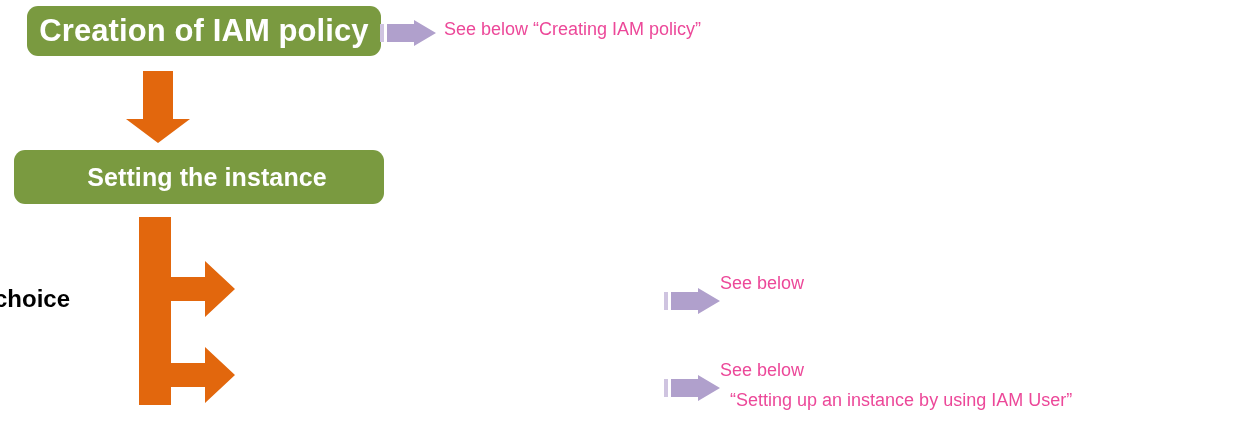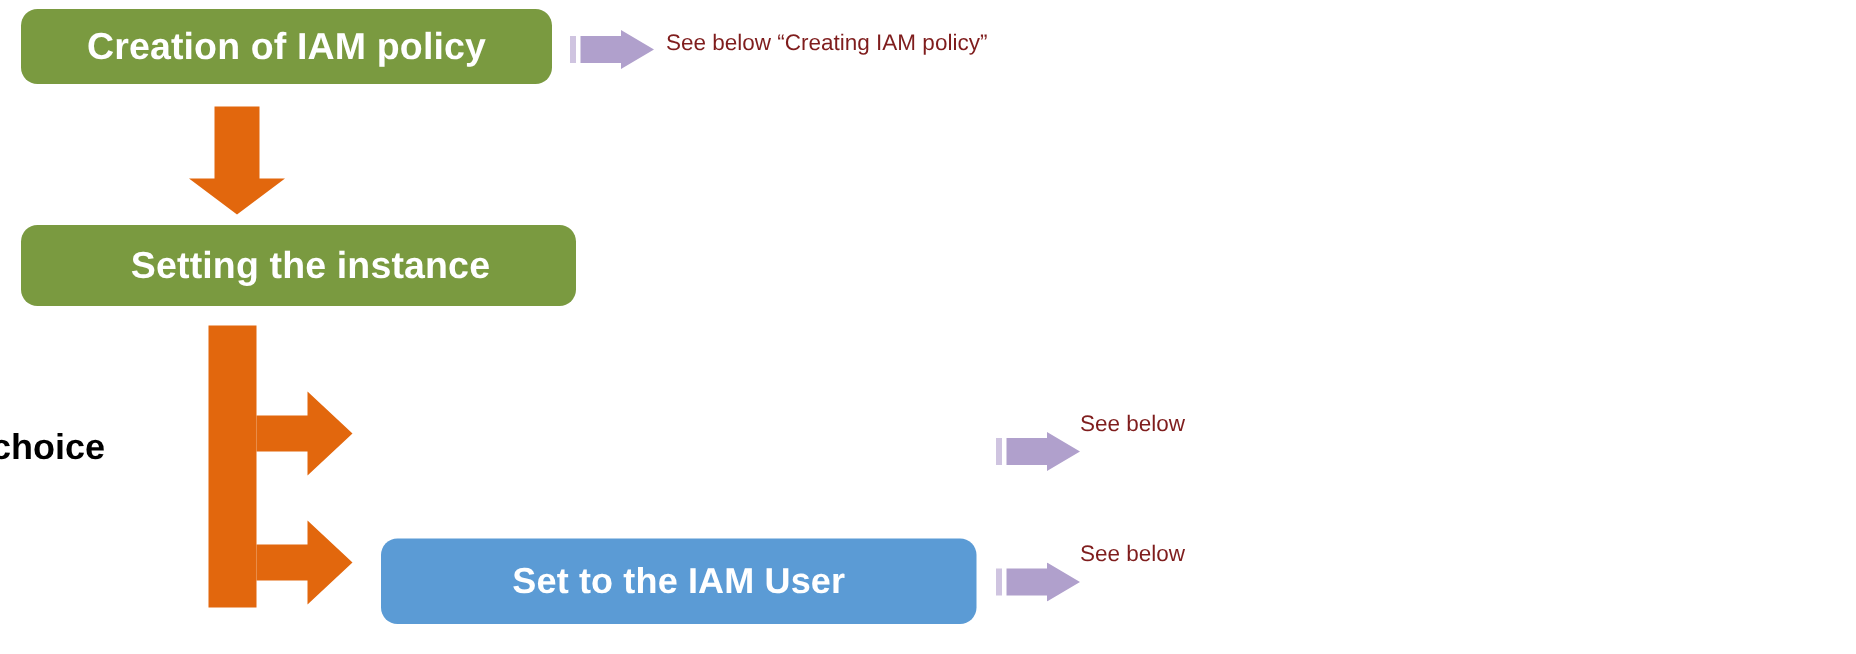--- a/index.html
+++ b/index.html
@@ -25,22 +25,22 @@
     border-radius: 11px;
     color: #ffffff;
     font-weight: bold;
     letter-spacing: .1px;
     white-space: nowrap;
   }
   .box-green { background: #7A9A40; }
   .box-blue  { background: #5B9BD5; }
 
   #box-policy {
-    left: 14px; top: 6px; width: 354px; height: 50px;
-    font-size: 25px;
+    left: 27px; top: 6px; width: 354px; height: 50px;
+    font-size: 31px;
   }
   #box-instance {
     left: 14px; top: 150px; width: 354px; height: 54px;
     font-size: 25px;
     padding-left: 16px;
   }
   #box-role {
     left: 254px; top: 272px; width: 397px; height: 57px;
     font-size: 24px;
   }
@@ -59,22 +59,22 @@
     position: absolute;
     display: block;
   }
   #purple-arrow-1 { left: 380px; top: 20px; }
   #purple-arrow-2 { left: 664px; top: 288px; }
   #purple-arrow-3 { left: 664px; top: 375px; }
 
   
   .note {
     position: absolute;
-    color: #7f1d1d;
-    font-size: 15px;
+    color: #ec4899;
+    font-size: 18px;
     line-height: 30px;
     white-space: nowrap;
   }
   #note-policy { left: 444px; top: 14px; }
   #note-role   { left: 720px; top: 268px; }
   #note-user   { left: 720px; top: 355px; }
   .note-line2 { padding-left: 10px; }
 
   #choice-label {
     position: absolute;
@@ -125,26 +125,24 @@
 
   <svg class="purple-arrow" id="purple-arrow-2" width="56" height="26" viewBox="0 0 56 26">
     <rect x="0" y="4" width="4" height="18" fill="#CFC4E0"></rect>
     <path d="M7 4 H34 V0 L56 13 L34 26 V22 H7 Z" fill="#B0A0CC"></path>
   </svg>
 
   <div class="note" id="note-role">
     <div>See below</div>
   </div>
 
-  <div class="box box-blue" id="box-user">
-    <span>Set to the IAM User</span>
-  </div>
 
   <svg class="purple-arrow" id="purple-arrow-3" width="56" height="26" viewBox="0 0 56 26">
     <rect x="0" y="4" width="4" height="18" fill="#CFC4E0"></rect>
     <path d="M7 4 H34 V0 L56 13 L34 26 V22 H7 Z" fill="#B0A0CC"></path>
   </svg>
 
   <div class="note" id="note-user">
     <div>See below</div>
+    <div class="note-line2">“Setting up an instance by using IAM User”</div>
   </div>
 
 </div>
 
 </body></html>

